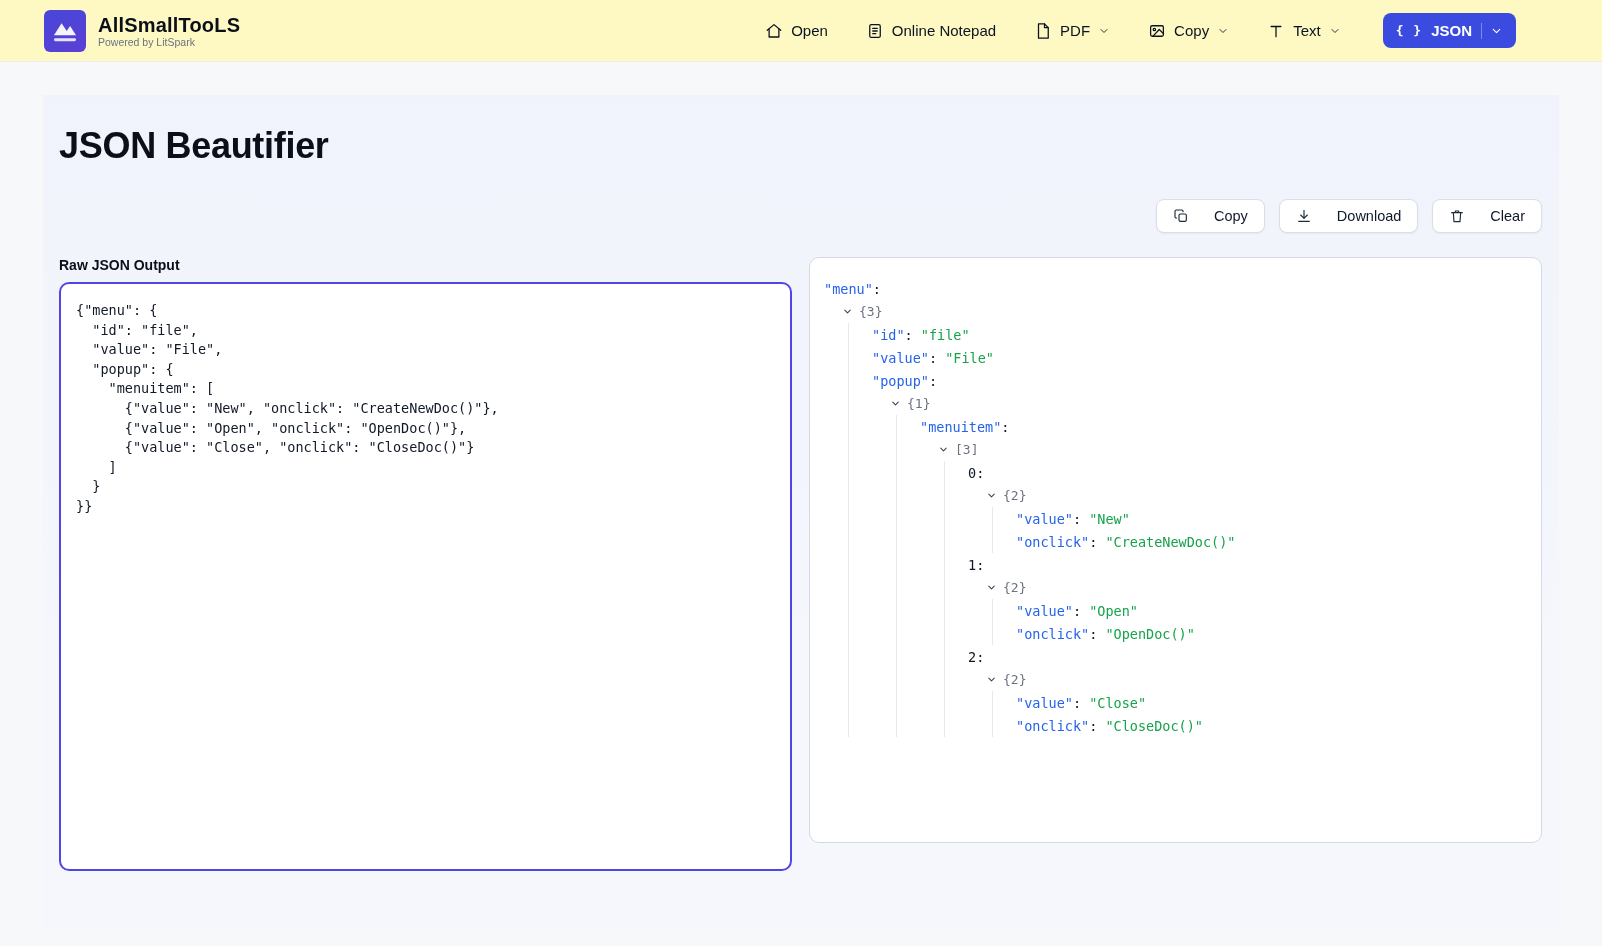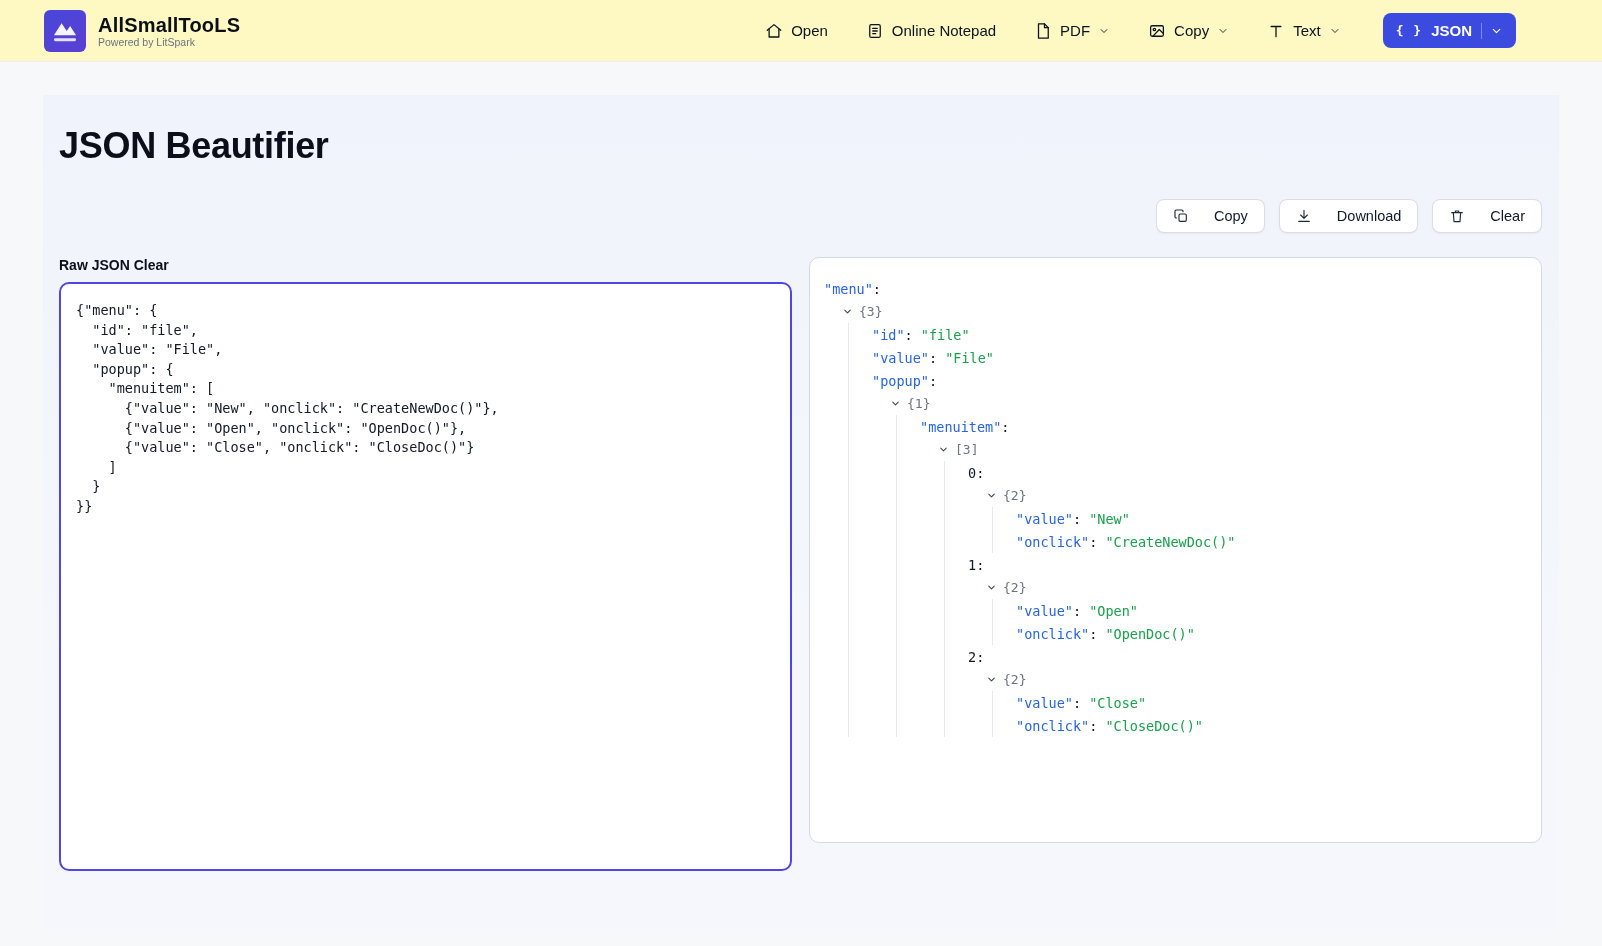--- a/index.html
+++ b/index.html
@@ -164,21 +164,21 @@
             <path d="M4 7h16M9.5 7V4.5h5V7"></path>
             <path d="M6.5 7l1 13.5h9L17.5 7"></path>
           </svg>
         </span>
       <span>Clear</span>
     </button>
   </div>
 
   <div class="panels">
     <section class="panel-col">
-      <div class="panel-label">Raw JSON Clear</div>
+      <div class="panel-label">Raw JSON Output</div>
       <textarea class="json-input" spellcheck="false" style="border-color: rgb(79, 70, 229);">{"menu": {
   "id": "file",
   "value": "File",
   "popup": {
     "menuitem": [
       {"value": "New", "onclick": "CreateNewDoc()"},
       {"value": "Open", "onclick": "OpenDoc()"},
       {"value": "Close", "onclick": "CloseDoc()"}
     ]
   }

